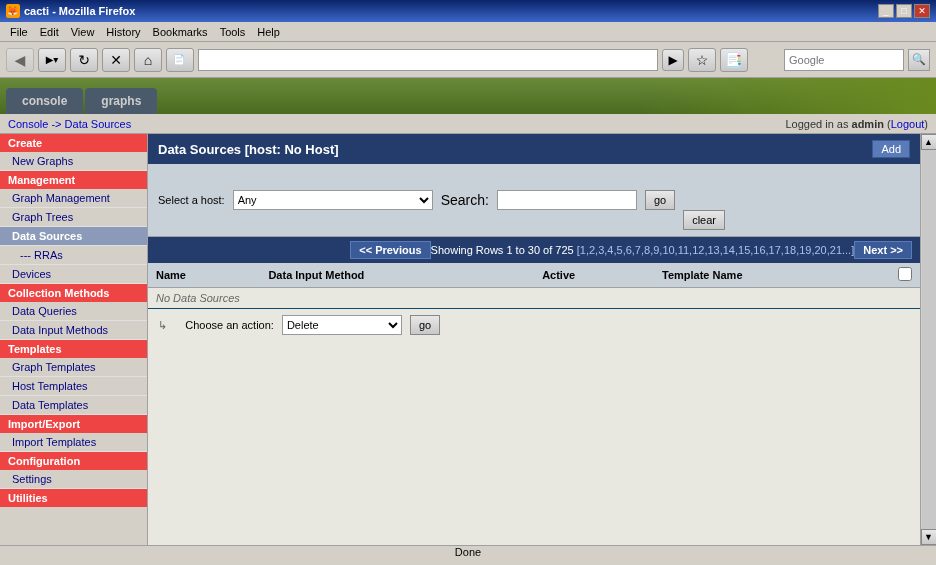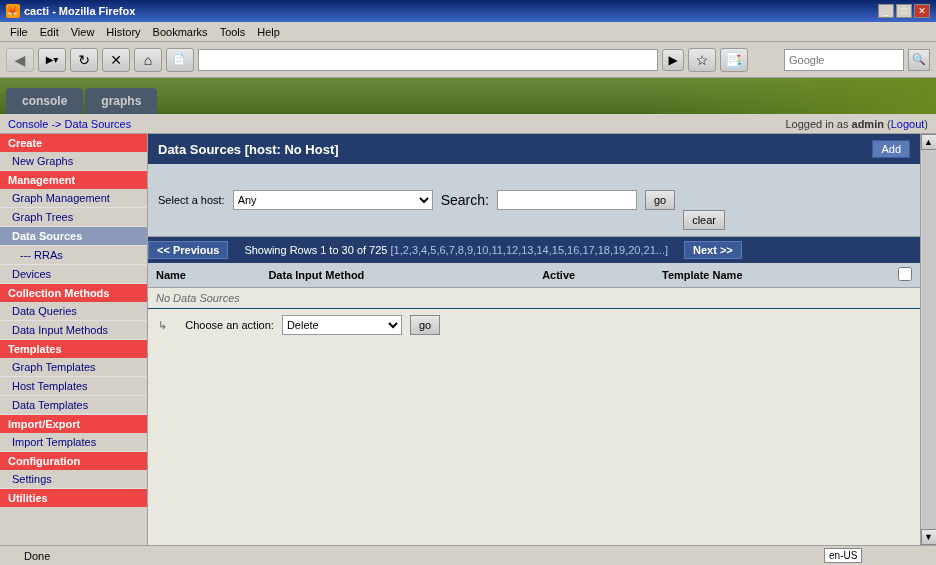--- a/index.html
+++ b/index.html
@@ -239,26 +239,25 @@
       border: 1px solid #888;
       cursor: pointer;
       font-size: 11px;
       margin-top: 40px;
     }
 
     
     .pagination-bar {
       background: #233c6b;
       color: white;
-      padding: 4px 0;
-      display: flex;
-      justify-content: flex-start;
-      align-items: center;
-      font-size: 11px;
-      gap: 16px;
+      padding: 4px 8px;
+      display: flex;
+      justify-content: flex-end;
+      align-items: center;
+      font-size: 11px;
     }
     .prev-btn, .next-btn {
       background: #3a5a98;
       color: white;
       border: 1px solid #5a7ab8;
       padding: 2px 8px;
       cursor: pointer;
       font-size: 11px;
       font-weight: bold;
     }
@@ -305,26 +304,27 @@
       width: 120px;
     }
 
     
     .status-bar {
       background: #d4d0c8;
       height: 20px;
       display: flex;
       align-items: center;
       justify-content: space-between;
-      padding: 0 24px;
+      padding: 0 12px;
       border-top: 1px solid #a0a0a0;
       position: absolute;
       bottom: 0;
       left: 0;
       right: 0;
+      flex-direction: column;
     }
     .status-left { font-size: 11px; }
     .status-right { display: flex; gap: 4px; align-items: center; }
     .status-lang {
       border: 1px solid #888;
       padding: 1px 4px;
       font-size: 10px;
       background: white;
     }
     .status-addon {

